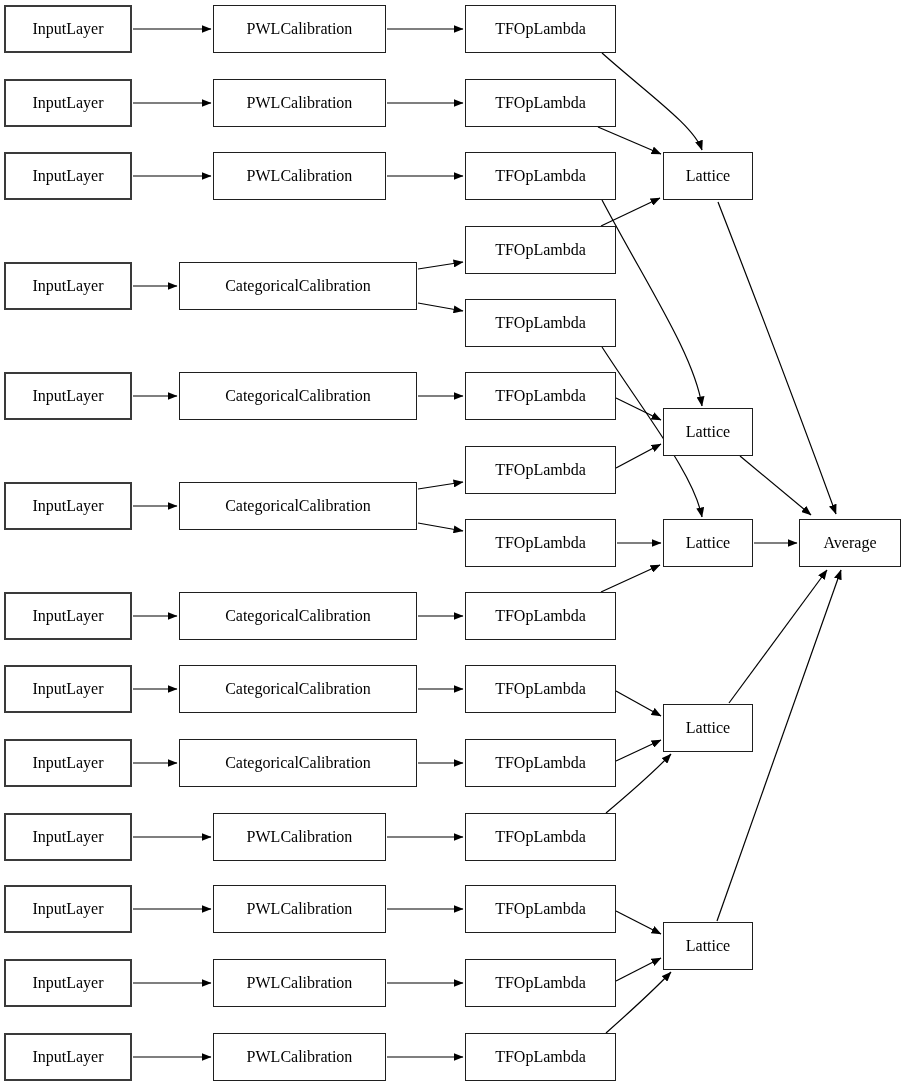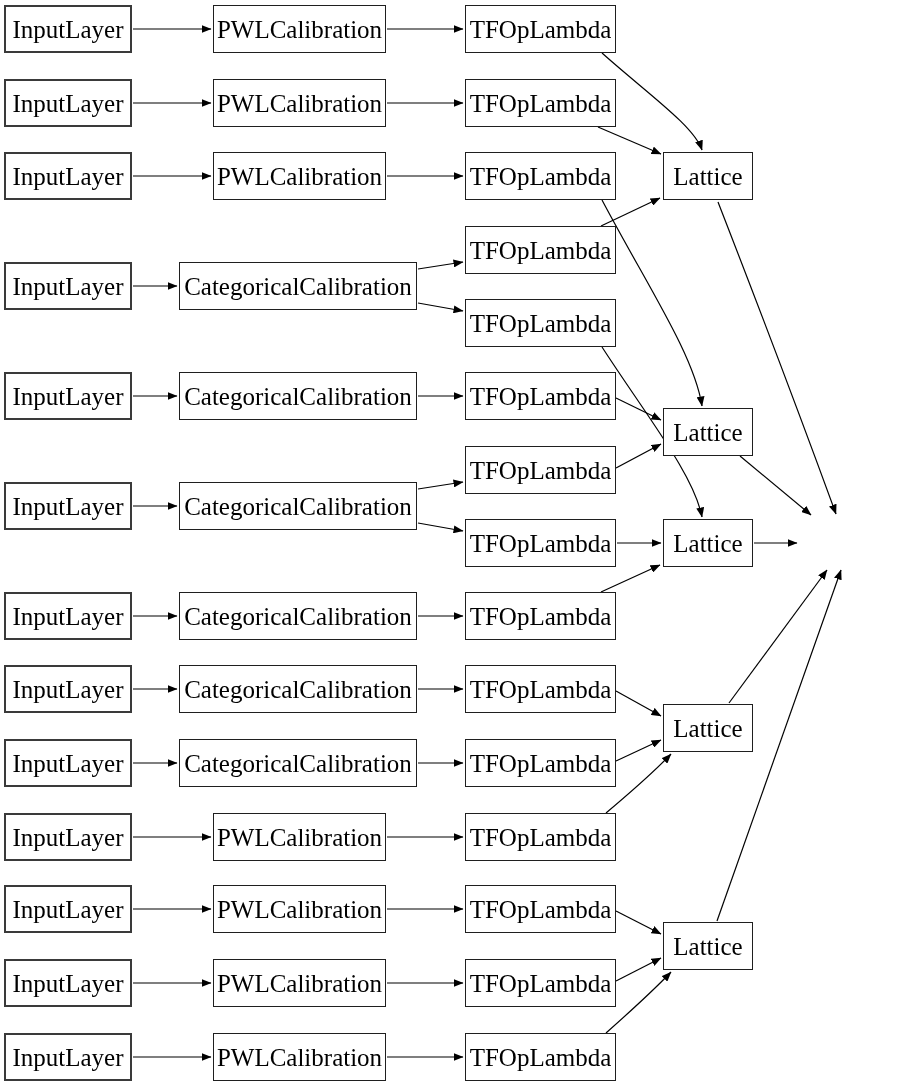--- a/index.html
+++ b/index.html
@@ -6,21 +6,21 @@
   body{
     width:905px;height:1087px;position:relative;background:#ffffff;
     font-family:"Liberation Serif", serif;
   }
   #canvas{position:absolute;left:0;top:0;width:905px;height:1087px;}
   #edges{position:absolute;left:0;top:0;pointer-events:none;}
   .node{
     position:absolute;box-sizing:border-box;background:#ffffff;
     border:1.5px solid #1f1f1f;
     display:flex;align-items:center;justify-content:center;
-    font-size:25px;color:#000000;white-space:nowrap;z-index:2;
+    font-size:16px;color:#000000;white-space:nowrap;z-index:2;
   }
   .node.input{border-width:2px;border-color:#3a3a3a;}
   .node span{display:block;line-height:1;}
 </style>
 </head>
 <body>
 
 <div id="canvas">
   <svg id="edges" width="905" height="1087" viewBox="0 0 905 1087" xmlns="http://www.w3.org/2000/svg">
     <defs>
@@ -210,13 +210,16 @@
     </div>
     <div class="node lattice" style="left: 663px; top: 519px; width: 90px; height: 48px;">
       <span>Lattice</span>
     </div>
     <div class="node lattice" style="left: 663px; top: 704px; width: 90px; height: 48px;">
       <span>Lattice</span>
     </div>
     <div class="node lattice" style="left: 663px; top: 922px; width: 90px; height: 48px;">
       <span>Lattice</span>
     </div>
+    <div class="node average" style="left: 799px; top: 519px; width: 102px; height: 48px;">
+      <span>Average</span>
+    </div>
   </div>
 
 </body></html>

